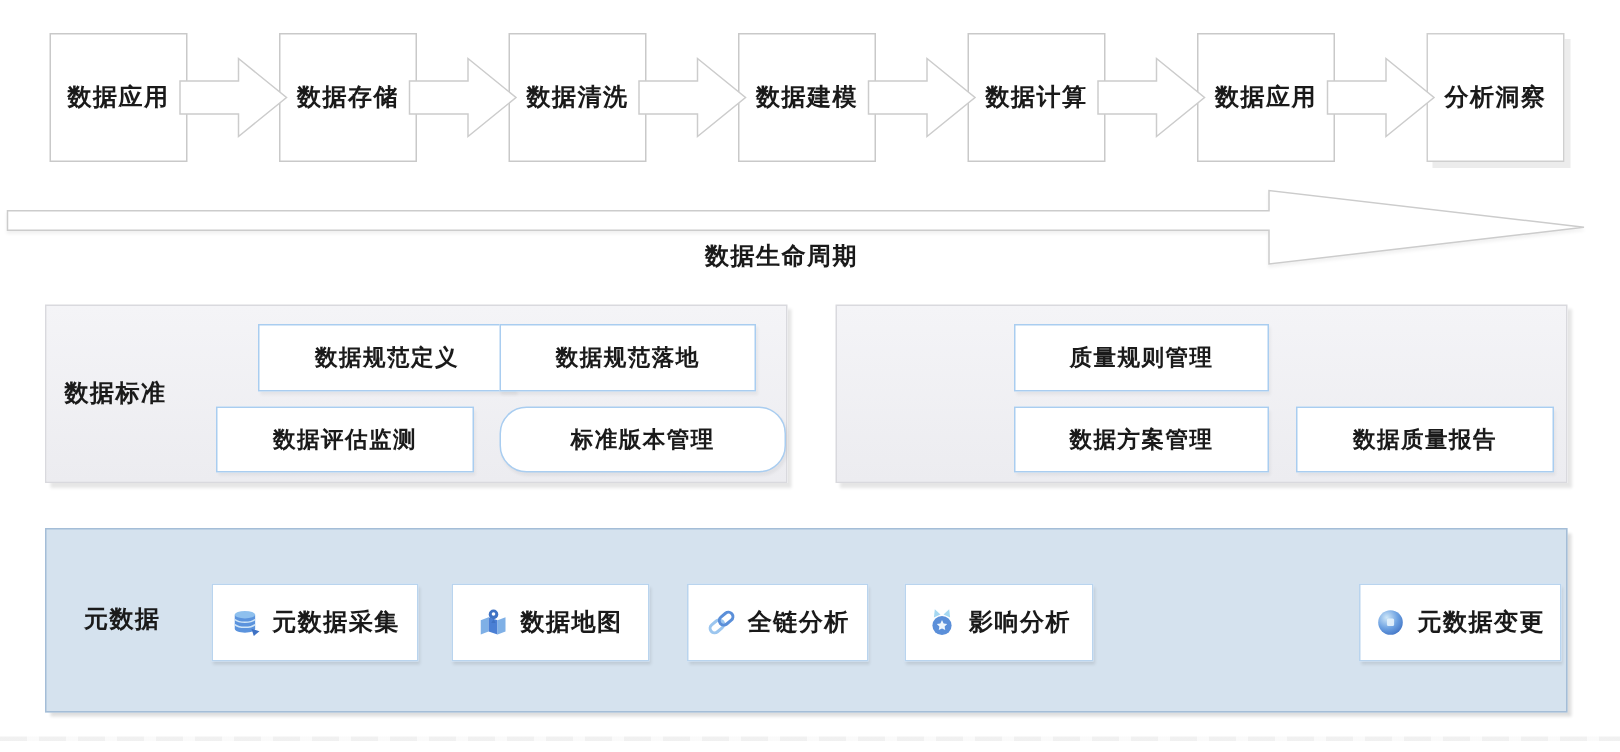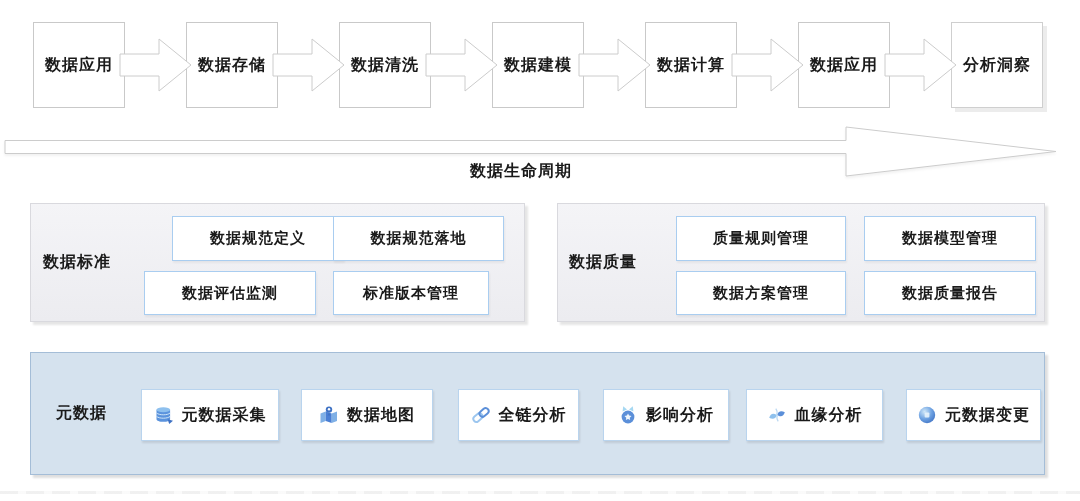--- a/index.html
+++ b/index.html
@@ -105,27 +105,25 @@
   <svg class="big-arrow" viewBox="0 0 1062 52">
     <polygon points="5,14.5 846,14.5 846,1 1056,25.5 846,50 846,27.5 5,27.5" fill="#ffffff" stroke="#cccccc" stroke-width="1"></polygon>
   </svg>
   <div class="axis-label">数据生命周期</div>
 
   <div class="panel panel-gray" id="panel-standards">
     <div class="panel-title">数据标准</div>
     <div class="sub-box" style="left:113px;top:12px;width:172px;height:45px;margin-left:28px;">数据规范定义</div>
     <div class="sub-box" style="left:302px;top:12px;width:171px;height:45px;">数据规范落地</div>
     <div class="sub-box" style="left:113px;top:67px;width:172px;height:44px;">数据评估监测</div>
-    <div class="sub-box" style="left:302px;top:67px;width:156px;height:44px;">标准版本管理</div>
+    <div class="sub-box" style="left:302px;top:67px;width:191px;height:44px;border-radius:18px;">标准版本管理</div>
   </div>
 
   <div class="panel panel-gray" id="panel-quality">
-    <div class="panel-title">数据质量</div>
     <div class="sub-box" style="left:118px;top:12px;width:170px;height:45px;">质量规则管理</div>
-    <div class="sub-box" style="left:306px;top:12px;width:172px;height:45px;">数据模型管理</div>
     <div class="sub-box" style="left:118px;top:67px;width:170px;height:44px;">数据方案管理</div>
     <div class="sub-box" style="left:306px;top:67px;width:172px;height:44px;">数据质量报告</div>
   </div>
 
   <div class="panel" id="panel-metadata">
     <div class="panel-title">元数据</div>
 
     <div class="meta-item" style="left:110px;width:138px;">
       <svg width="20" height="20" viewBox="0 0 20 20">
         <path d="M2.5 4.8 v9.4 c0 1.5 3 2.6 6.8 2.6 s6.8-1.1 6.8-2.6 V4.8" fill="#5b93dd"></path>
@@ -162,29 +160,20 @@
     <div class="meta-item" style="left:572px;width:126px;">
       <svg width="20" height="20" viewBox="0 0 20 20">
         <path d="M5.2 1.2 L9 4.6 4.6 6.6 Z" fill="#a5d8f2"></path>
         <path d="M14.8 1.2 L11 4.6 15.4 6.6 Z" fill="#a5d8f2"></path>
         <circle cx="10" cy="12" r="6.4" fill="#5b8fd9"></circle>
         <path d="M10 8.4 l1.1 2.2 2.4.35 -1.75 1.7.4 2.4 L10 14l-2.15 1.05.4-2.4 -1.75-1.7 2.4-.35 z" fill="#eef6fd"></path>
       </svg>
       <span>影响分析</span>
     </div>
 
-    <div class="meta-item" style="left:715px;width:137px;">
-      <svg width="20" height="20" viewBox="0 0 20 20">
-        <path d="M9.8 10.2 C6.5 7.5 3.5 8.5 2.2 12.8 C6 14.8 9 13.5 9.8 10.2 Z" fill="#8fc1ed"></path>
-        <path d="M10.2 9.8 C13.5 12.5 16.5 11.5 17.8 7.2 C14 5.2 11 6.5 10.2 9.8 Z" fill="#5b8fd9"></path>
-        <path d="M8.8 3.6 C10.4 5.8 10.4 8 9.6 10" stroke="#bcd9f2" fill="none" stroke-width="1.2"></path>
-        <path d="M11.2 16.4 C9.6 14.2 9.6 12 10.4 10" stroke="#bcd9f2" fill="none" stroke-width="1.2"></path>
-      </svg>
-      <span>血缘分析</span>
-    </div>
 
     <div class="meta-item" style="left:875px;width:135px;">
       <svg width="20" height="20" viewBox="0 0 20 20">
         <defs>
           <radialGradient id="sphGrad" cx="35%" cy="30%" r="80%">
             <stop offset="0%" stop-color="#cfe7f8"></stop>
             <stop offset="55%" stop-color="#6ea2e2"></stop>
             <stop offset="100%" stop-color="#3f72c4"></stop>
           </radialGradient>
         </defs>

